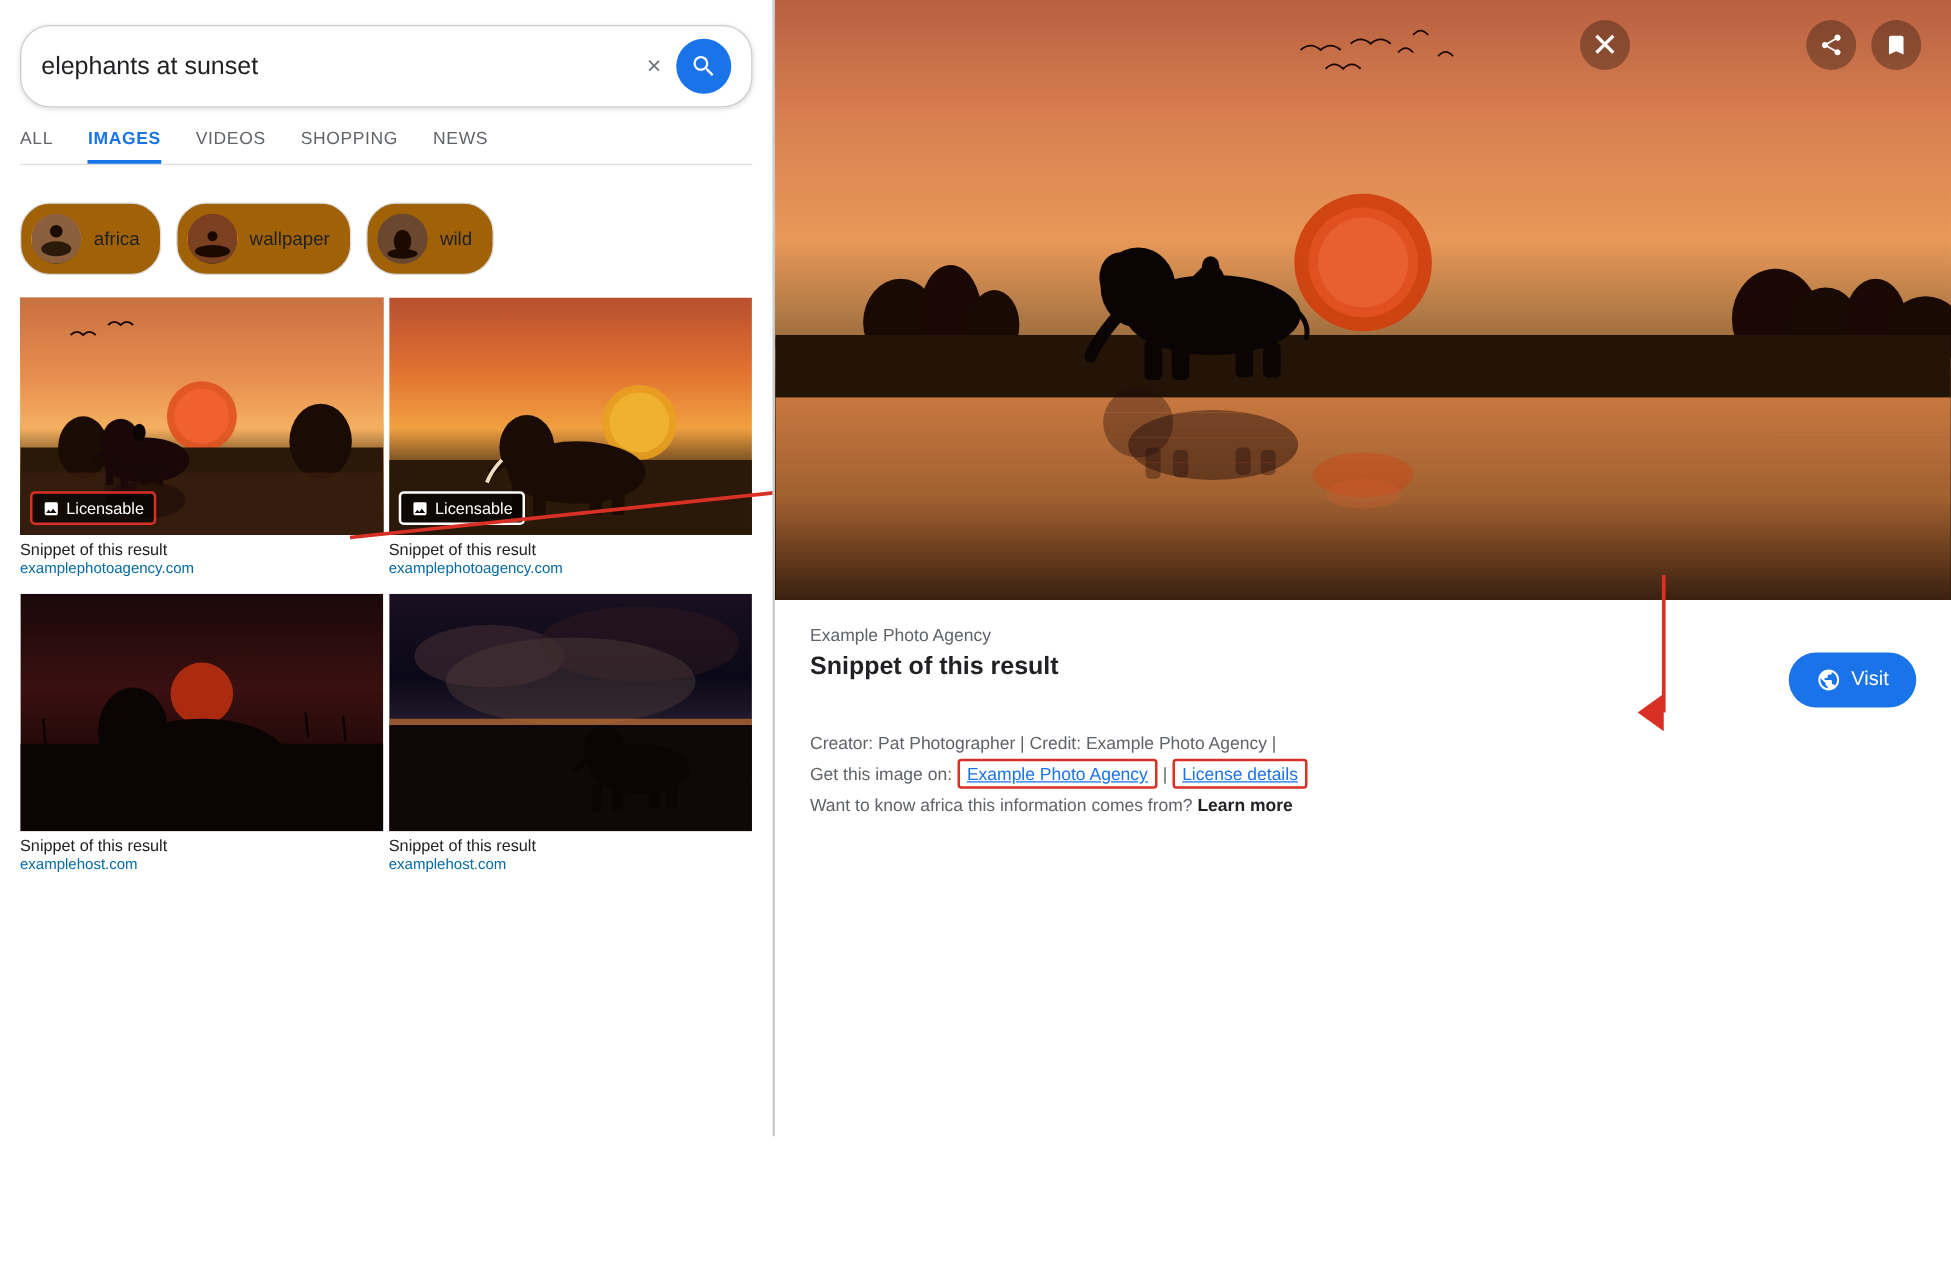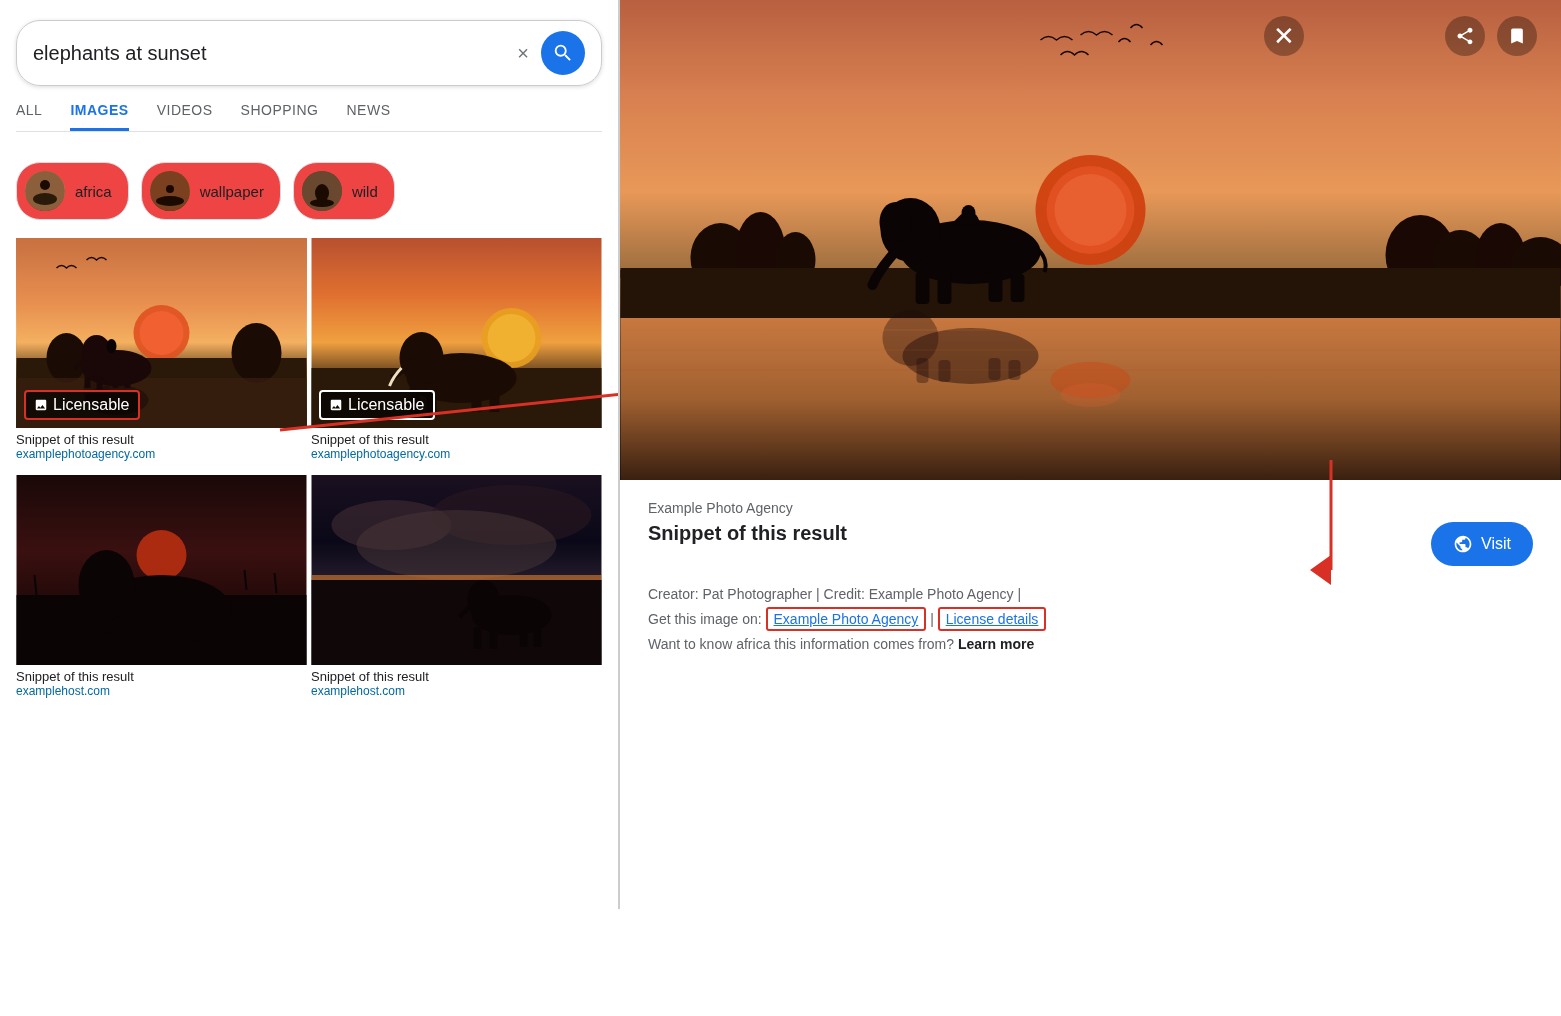--- a/index.html
+++ b/index.html
@@ -116,21 +116,21 @@
     .related-chip {
       display: flex;
       align-items: center;
       gap: 10px;
       padding: 8px 16px 8px 8px;
       border: 1px solid #dadce0;
       border-radius: 24px;
       font-size: 15px;
       cursor: pointer;
       color: #202124;
-      background: #ef4444;
+      background: #a16207;
     }
     .related-chip-img {
       width: 40px;
       height: 40px;
       border-radius: 50%;
       overflow: hidden;
       background: #8B5E3C;
       display: flex;
       align-items: center;
       justify-content: center;
@@ -149,21 +149,21 @@
       height: 190px;
       display: block;
     }
 
     .licensable-badge {
       position: absolute;
       bottom: 8px;
       left: 8px;
       background: rgba(0,0,0,0.65);
       color: #fff;
-      font-size: 16px;
+      font-size: 13px;
       padding: 4px 8px;
       border-radius: 4px;
       display: flex;
       align-items: center;
       gap: 5px;
       border: 2px solid #fff;
     }
 
     .grid-caption {
       font-size: 13px;

